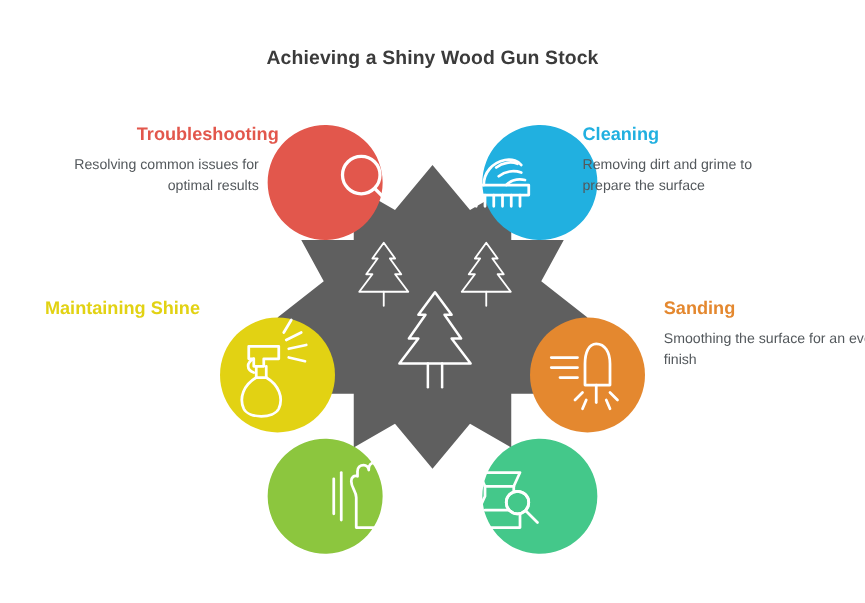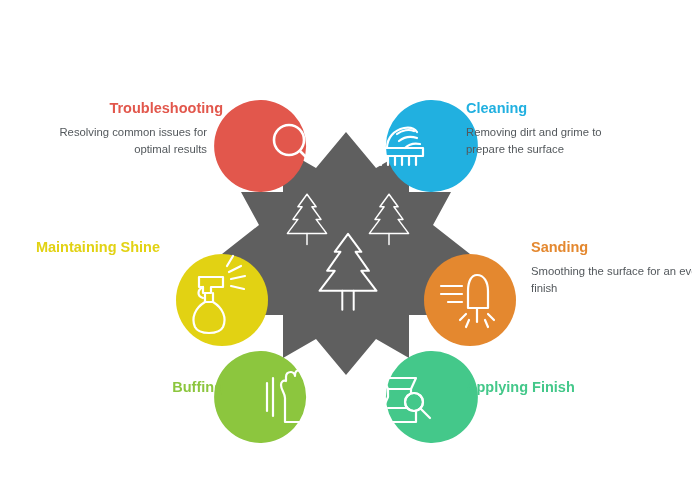--- a/index.html
+++ b/index.html
@@ -84,20 +84,21 @@
   #txt-troubleshooting .node-desc,
   #txt-maintaining .node-desc { padding-right: 16px; }
   #txt-buffing .node-head,
   #txt-buffing .node-desc { padding-right: 16px; }
 </style>
 </head>
 <body>
 
 <div id="infographic">
 
+  <div id="title">Achieving a Shiny Wood Gun Stock</div>
 
   <div id="stage">
     <svg viewBox="0 0 370 370" xmlns="http://www.w3.org/2000/svg">
 
       <g>
         <path d="M 185 46
                  L 215 82  L 248 63
                  L 248 106 L 290 106
                  L 272 139 L 309 168
                  L 272 196 L 290 229
@@ -248,24 +249,22 @@
     <div class="node-head" style="color:#e2574c">Troubleshooting</div>
     <div class="node-desc">Resolving common issues for optimal results</div>
   </div>
 
   <div class="node-text right" id="txt-sanding">
     <div class="node-head" style="color:#e4882f">Sanding</div>
     <div class="node-desc">Smoothing the surface for an even finish</div>
   </div>
 
   <div class="node-text right" id="txt-applying">
-    <div class="node-head" style="color:#44c88a">Applying Finish</div>
   </div>
 
   <div class="node-text left" id="txt-buffing">
-    <div class="node-head" style="color:#8cc63e">Buffing</div>
   </div>
 
   <div class="node-text left" id="txt-maintaining">
     <div class="node-head" style="color:#e2d213">Maintaining Shine</div>
   </div>
 
 </div>
 
 </body></html>

